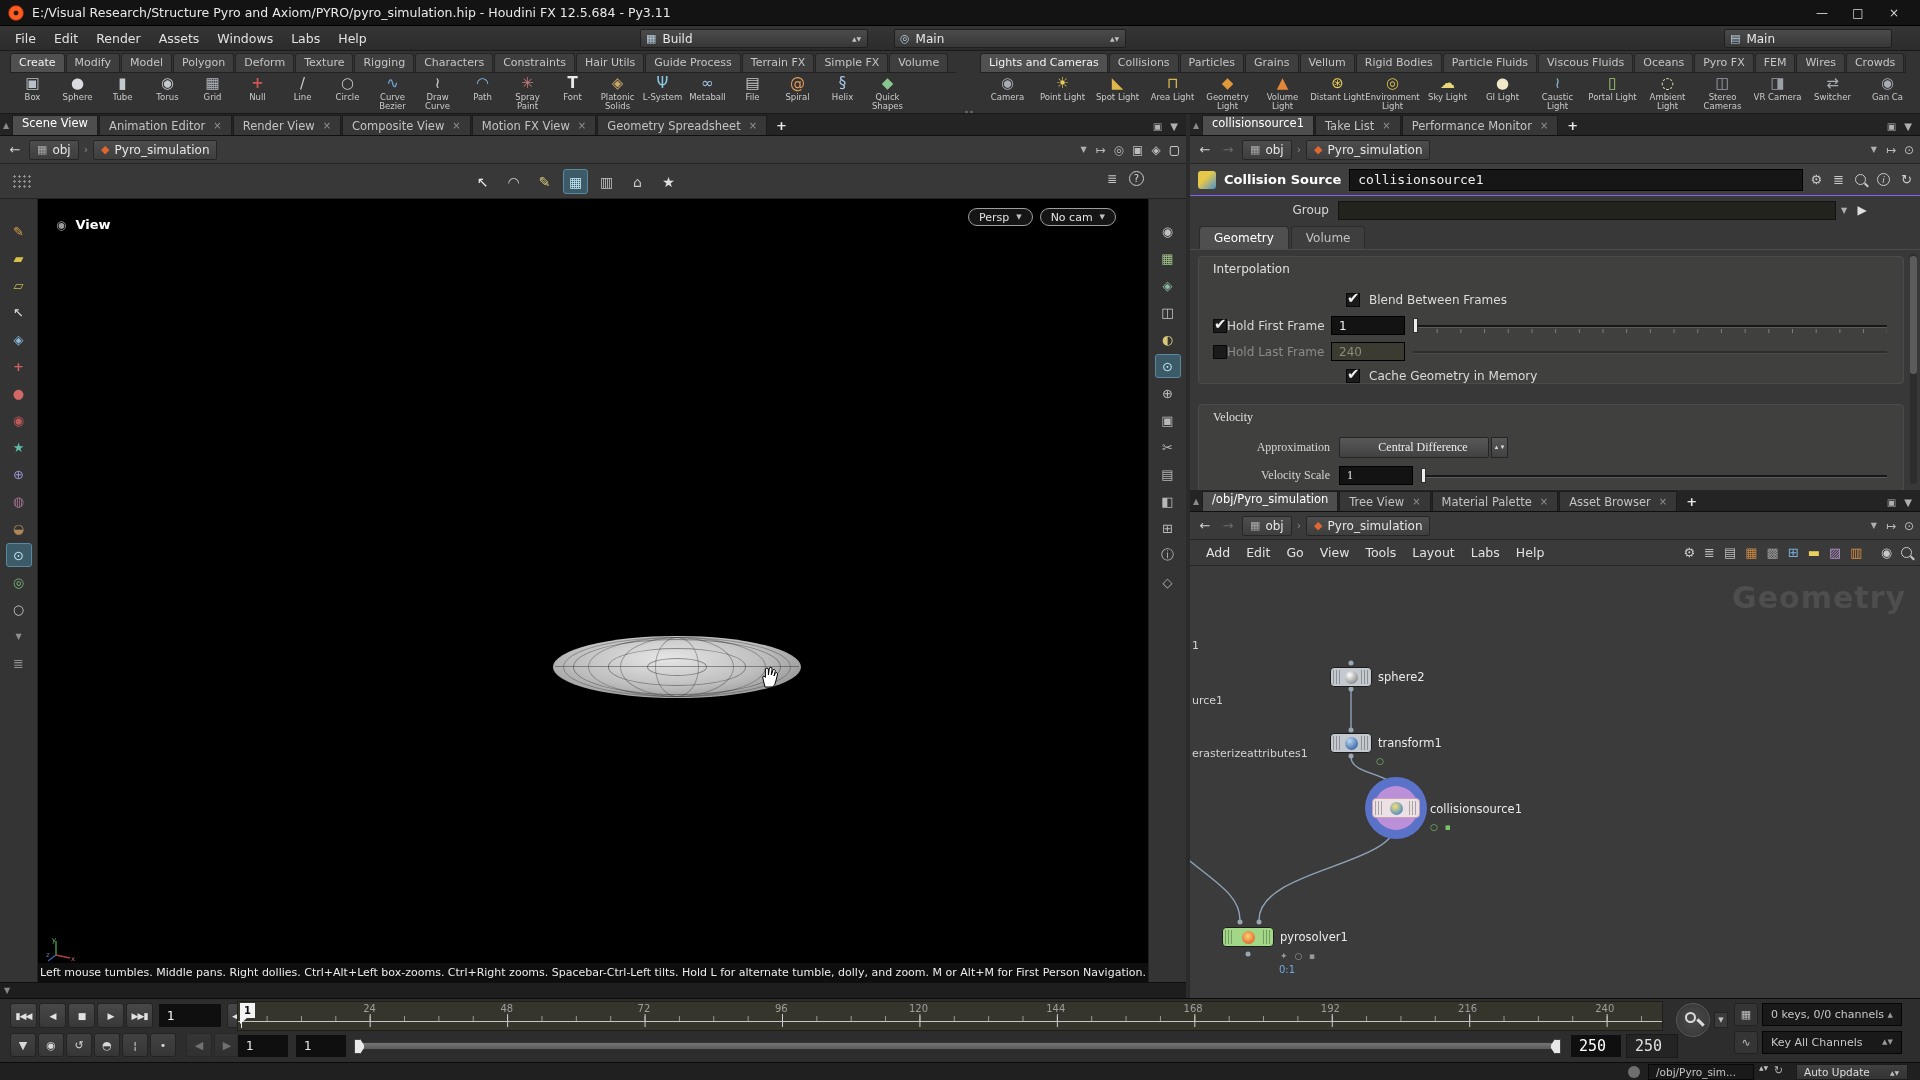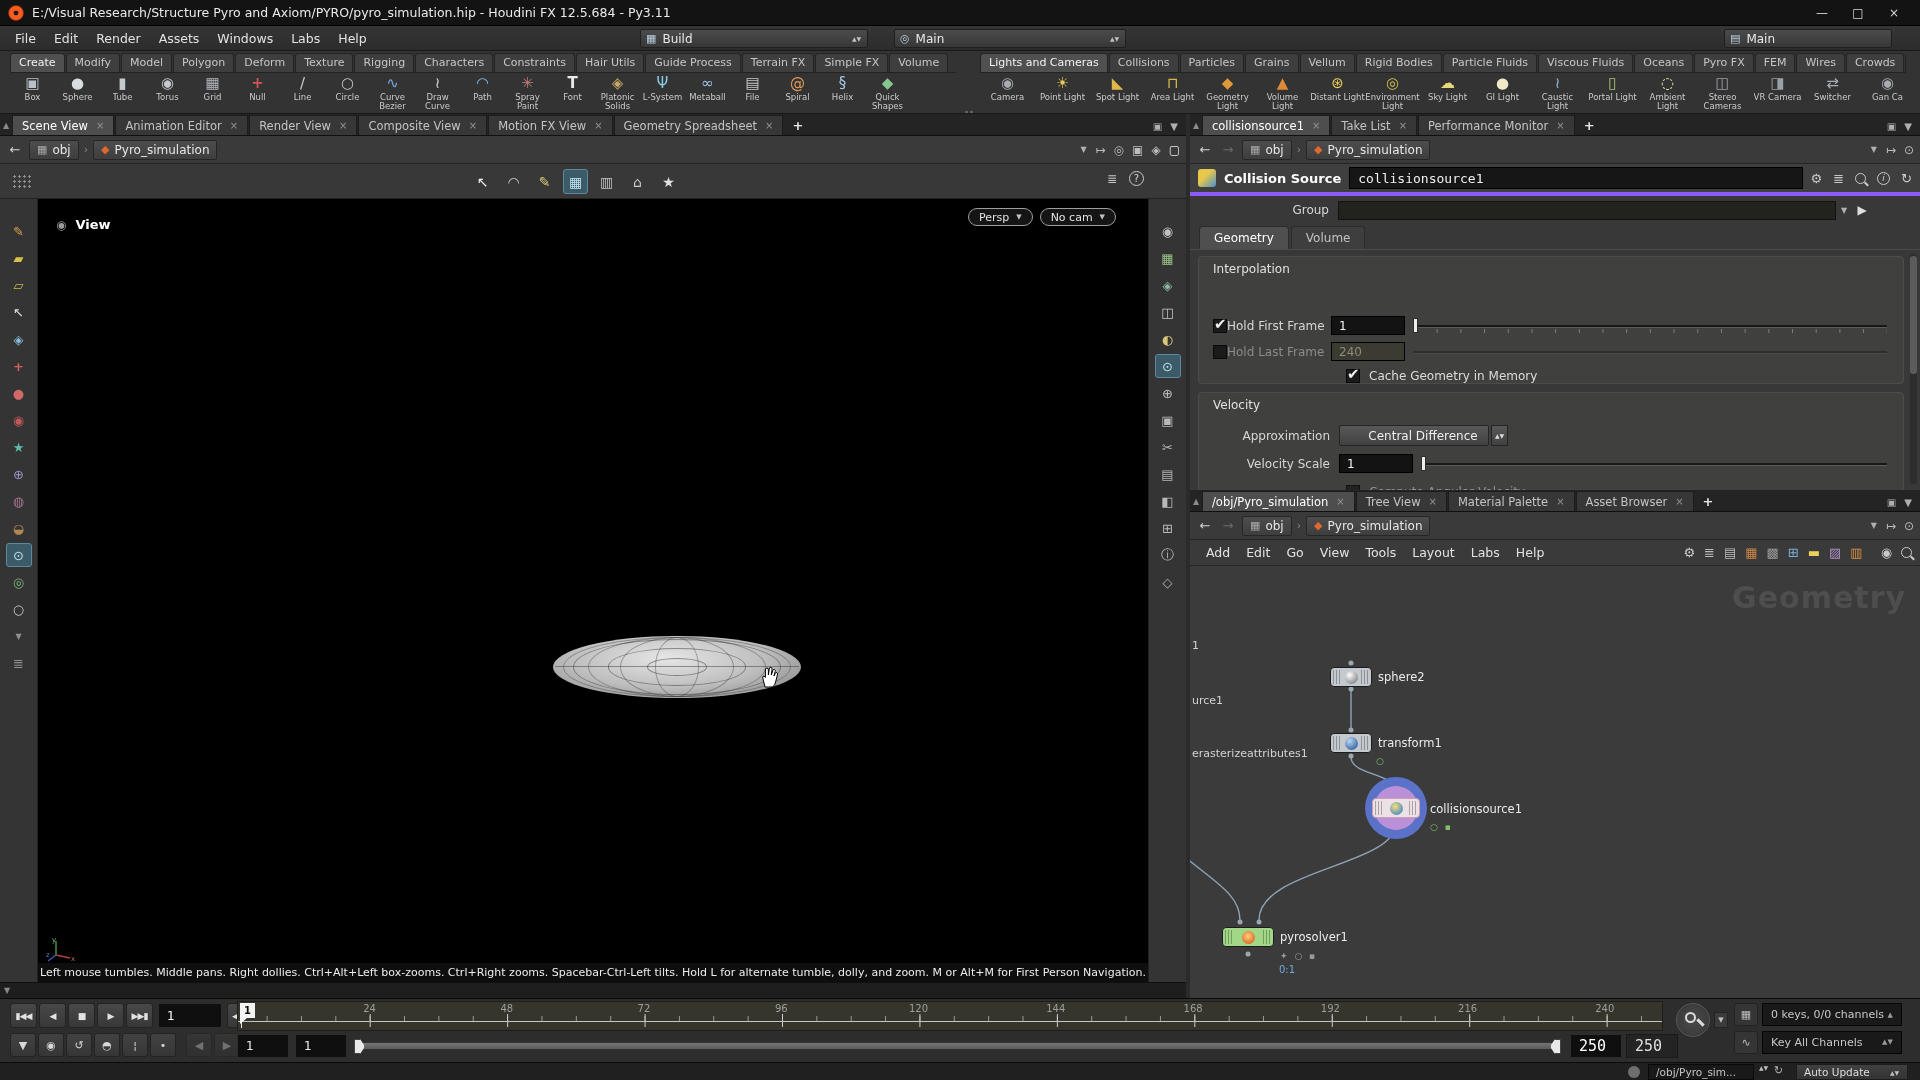--- a/index.html
+++ b/index.html
@@ -41,21 +41,21 @@
 .shelf-divider{position:absolute;left:964px;top:58px;height:48px;width:10px;background:radial-gradient(#6a6a6a 1px,transparent 1.3px);background-size:5px 6px;}
 .shelf-overflow{position:absolute;right:3px;top:82px;color:#cfcfcf;font-size:10px;}
 
 
 .panetabs{position:absolute;height:22px;background:#242424;border-bottom:1px solid #101010;display:flex;align-items:flex-end;}
 .pt-left{left:0;top:114px;width:1186px;}
 .pt-right{left:1190px;top:114px;width:730px;}
 .pt-net{left:1190px;top:490px;width:730px;background:#242424;}
 .stow{width:12px;color:#8a8a8a;font-size:8px;text-align:center;padding-bottom:5px;flex:none;}
 .ptab{display:flex;align-items:center;gap:8px;background:#373737;border:1px solid #1c1c1c;border-bottom:none;padding:0 9px;font-size:11.5px;color:#c3c3c3;margin-right:1px;white-space:nowrap;height:20px;}
-.ptab.active{background:#4e4e4e;color:#fff;}
+.ptab.active{background:#4e4e4e;color:#fff;flex-direction:column;}
 .ptab .x{color:#939393;font-size:10px;}
 .ptab-plus{padding:0 8px 2px;color:#e8e8e8;font-weight:bold;font-size:13px;}
 .pt-corner{margin-left:auto;display:flex;gap:8px;padding:0 8px 3px;color:#b0b0b0;font-size:10px;align-items:center;}
 
 
 .pathbar{position:absolute;height:28px;background:#3a3a3a;border-bottom:1px solid #242424;display:flex;align-items:center;padding:0 6px;gap:5px;}
 .pb-left{left:0;top:136px;width:1186px;}
 .pb-params{left:1190px;top:136px;width:730px;}
 .pb-net{left:1190px;top:512px;width:730px;}
 .navarrow{width:18px;height:20px;display:flex;align-items:center;justify-content:center;color:#d2d2d2;font-size:13px;}
@@ -93,38 +93,38 @@
 .mer{position:absolute;top:1px;bottom:1px;left:50%;border:1px solid rgba(55,55,55,.38);border-radius:50%;}
 .m1{width:18%;margin-left:-9%;} .m2{width:46%;margin-left:-23%;} .m3{width:72%;margin-left:-36%;} .m4{width:92%;margin-left:-46%;}
 .eq{position:absolute;left:2px;right:2px;top:48%;height:1px;background:rgba(60,60,60,.5);}
 .cursor-hand{position:absolute;left:720px;top:466px;}
 .axis-gizmo{position:absolute;left:8px;top:736px;}
 .vp-help{position:absolute;left:38px;top:764px;width:1110px;height:19px;background:#0e0e0e;color:#ececec;font-size:11px;display:flex;align-items:center;justify-content:center;white-space:nowrap;overflow:hidden;}
 .vp-bottom{position:absolute;left:0;top:783px;width:1186px;height:16px;background:#1e1e1e;border-top:1px solid #101010;}
 .vp-bottom .stow2{position:absolute;left:4px;top:3px;color:#8a8a8a;font-size:8px;}
 
 
-.paramheader{position:absolute;left:1190px;top:164px;width:730px;height:32px;background:#3f3f3f;border-bottom:4px solid #8b5cf6;display:flex;align-items:center;gap:8px;padding:0 8px;}
+.paramheader{position:absolute;left:1190px;top:164px;width:730px;height:32px;background:#3f3f3f;border-bottom:1px solid #8b5cf6;display:flex;align-items:center;gap:8px;padding:0 8px;}
 .ph-icon{width:18px;height:18px;border-radius:3px;background:linear-gradient(135deg,#e8c84a 40%,#4a90d0);flex:none;}
 .ph-type{font-weight:bold;color:#fff;font-size:13px;white-space:nowrap;}
 .ph-name{width:460px;height:22px;background:#161616;border:1px solid #000;color:#f0f0f0;font-family:"DejaVu Sans Mono","Liberation Mono",monospace;font-size:13px;display:flex;align-items:center;padding:0 8px;}
 .ph-icons{margin-left:auto;display:flex;gap:11px;align-items:center;color:#c9c9c9;font-size:13px;}
 .grouprow{position:absolute;left:1190px;top:196px;width:730px;height:28px;background:#383838;display:flex;align-items:center;}
 .row-label{width:148px;text-align:right;padding-right:9px;color:#d6d6d6;font-size:12px;white-space:nowrap;flex:none;}
 .row-label.dim{color:#8b8b8b;}
 .group-field{width:498px;height:19px;background:#23231d;border:1px solid #121212;}
 .group-dd{width:16px;color:#b0b0b0;font-size:8px;text-align:center;}
 .group-btn{width:20px;height:20px;display:flex;align-items:center;justify-content:center;color:#e0e0e0;font-size:12px;}
 .foldertabs{position:absolute;left:1190px;top:224px;width:730px;height:26px;background:#383838;display:flex;align-items:flex-end;padding-left:9px;border-bottom:1px solid #4c4c4c;}
 .ftab{padding:4px 14px 4px;background:#3e3e3e;border:1px solid #2b2b2b;border-bottom:none;border-radius:4px 4px 0 0;font-size:12px;color:#c2c2c2;margin-right:2px;}
 .ftab.active{background:#4f4f4f;color:#fff;}
 .paramsbody{position:absolute;left:1190px;top:250px;width:730px;height:240px;background:#383838;overflow:hidden;}
 .psec{position:absolute;left:8px;right:16px;background:#40403f;border:1px solid #4b4b4b;border-radius:4px;}
 .sec1{top:6px;height:128px;}
-.sec2{top:142px;height:120px;}
+.sec2{top:154px;height:120px;font-family:Liberation Serif, serif;}
 .psec-title{position:absolute;left:14px;top:5px;color:#e0e0e0;font-size:12px;}
 .prow{position:absolute;left:0;right:8px;height:21px;display:flex;align-items:center;}
 .prow .row-label{width:140px;}
 .prow .row-label.short{width:104px;}
 .pre-chk{margin-left:14px;flex:none;}
 .indent{padding-left:147px;}
 .chk{width:14px;height:14px;background:#1b1b1b;border:1px solid #090909;position:relative;flex:none;}
 .chk.on::after{content:"✔";position:absolute;left:0;top:-5px;color:#f2f2f2;font-size:15px;}
 .chk-label{margin-left:9px;color:#dcdcdc;font-size:12px;}
 .pfield{width:74px;height:19px;background:#131313;border:1px solid #000;color:#f2f2f2;font-size:12px;display:flex;align-items:center;padding:0 7px;flex:none;}
@@ -698,20 +698,24 @@
   </div>
 
   <div class="foldertabs">
     <div class="ftab active">Geometry</div>
     <div class="ftab">Volume</div>
   </div>
 
   <div class="paramsbody">
     <div class="psec sec1">
       <div class="psec-title">Interpolation</div>
+      <div class="prow indent" style="top:32px;">
+        <span class="chk on"></span>
+        <span class="chk-label">Blend Between Frames</span>
+      </div>
       <div class="prow" style="top:58px;">
         <span class="chk on pre-chk"></span>
         <span class="row-label short">Hold First Frame</span>
         <span class="pfield">1</span>
         <span class="pslider">
           <span class="ps-track"></span>
             <span class="ps-ticks"></span>
             <span class="ps-handle"></span>
         </span>
       </div>

